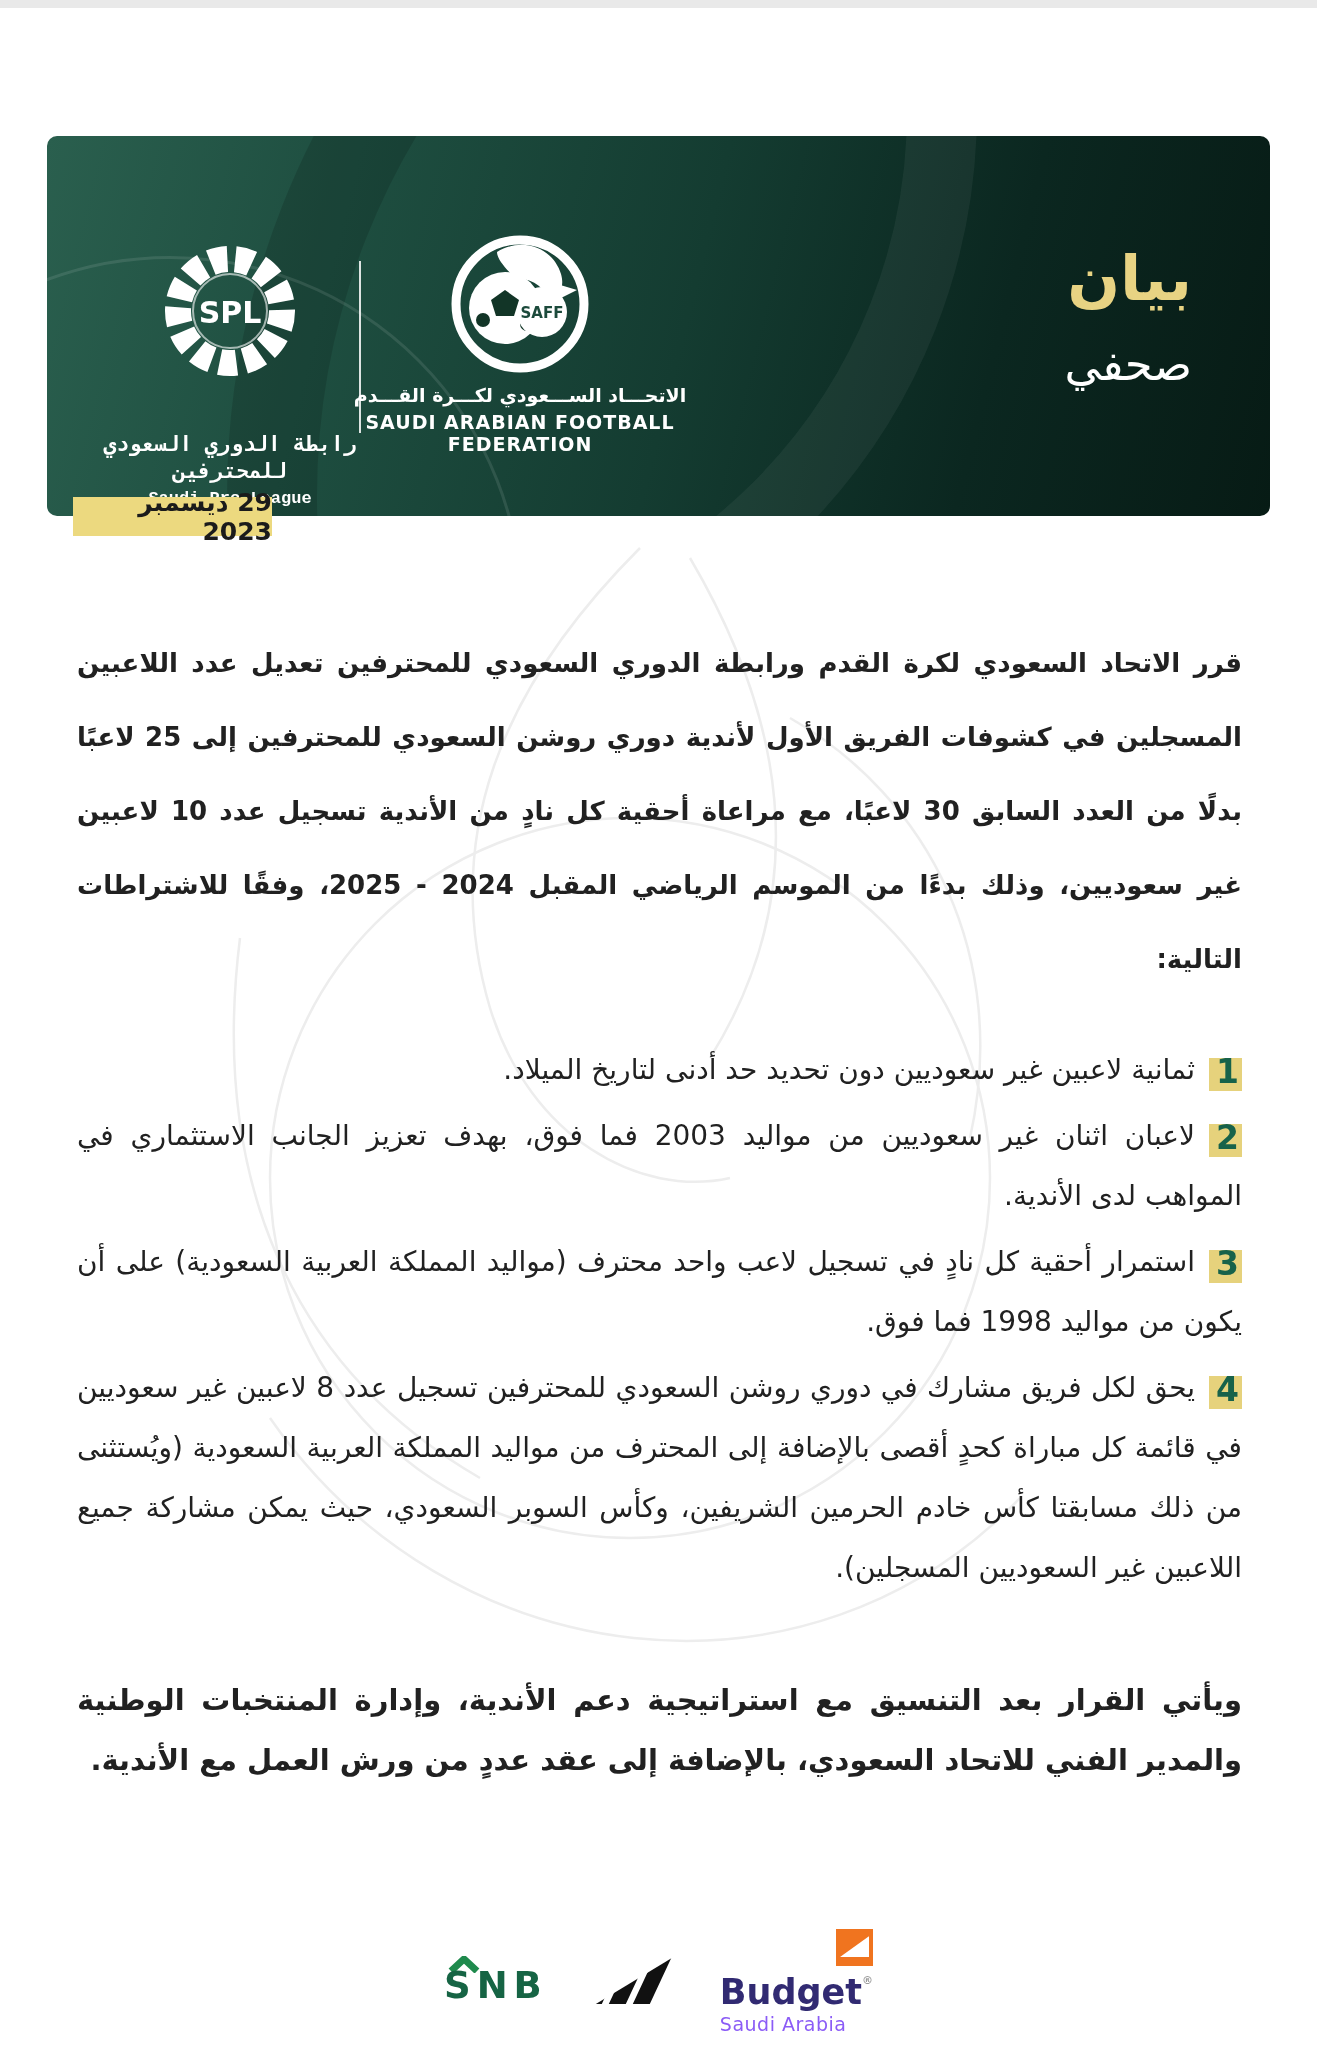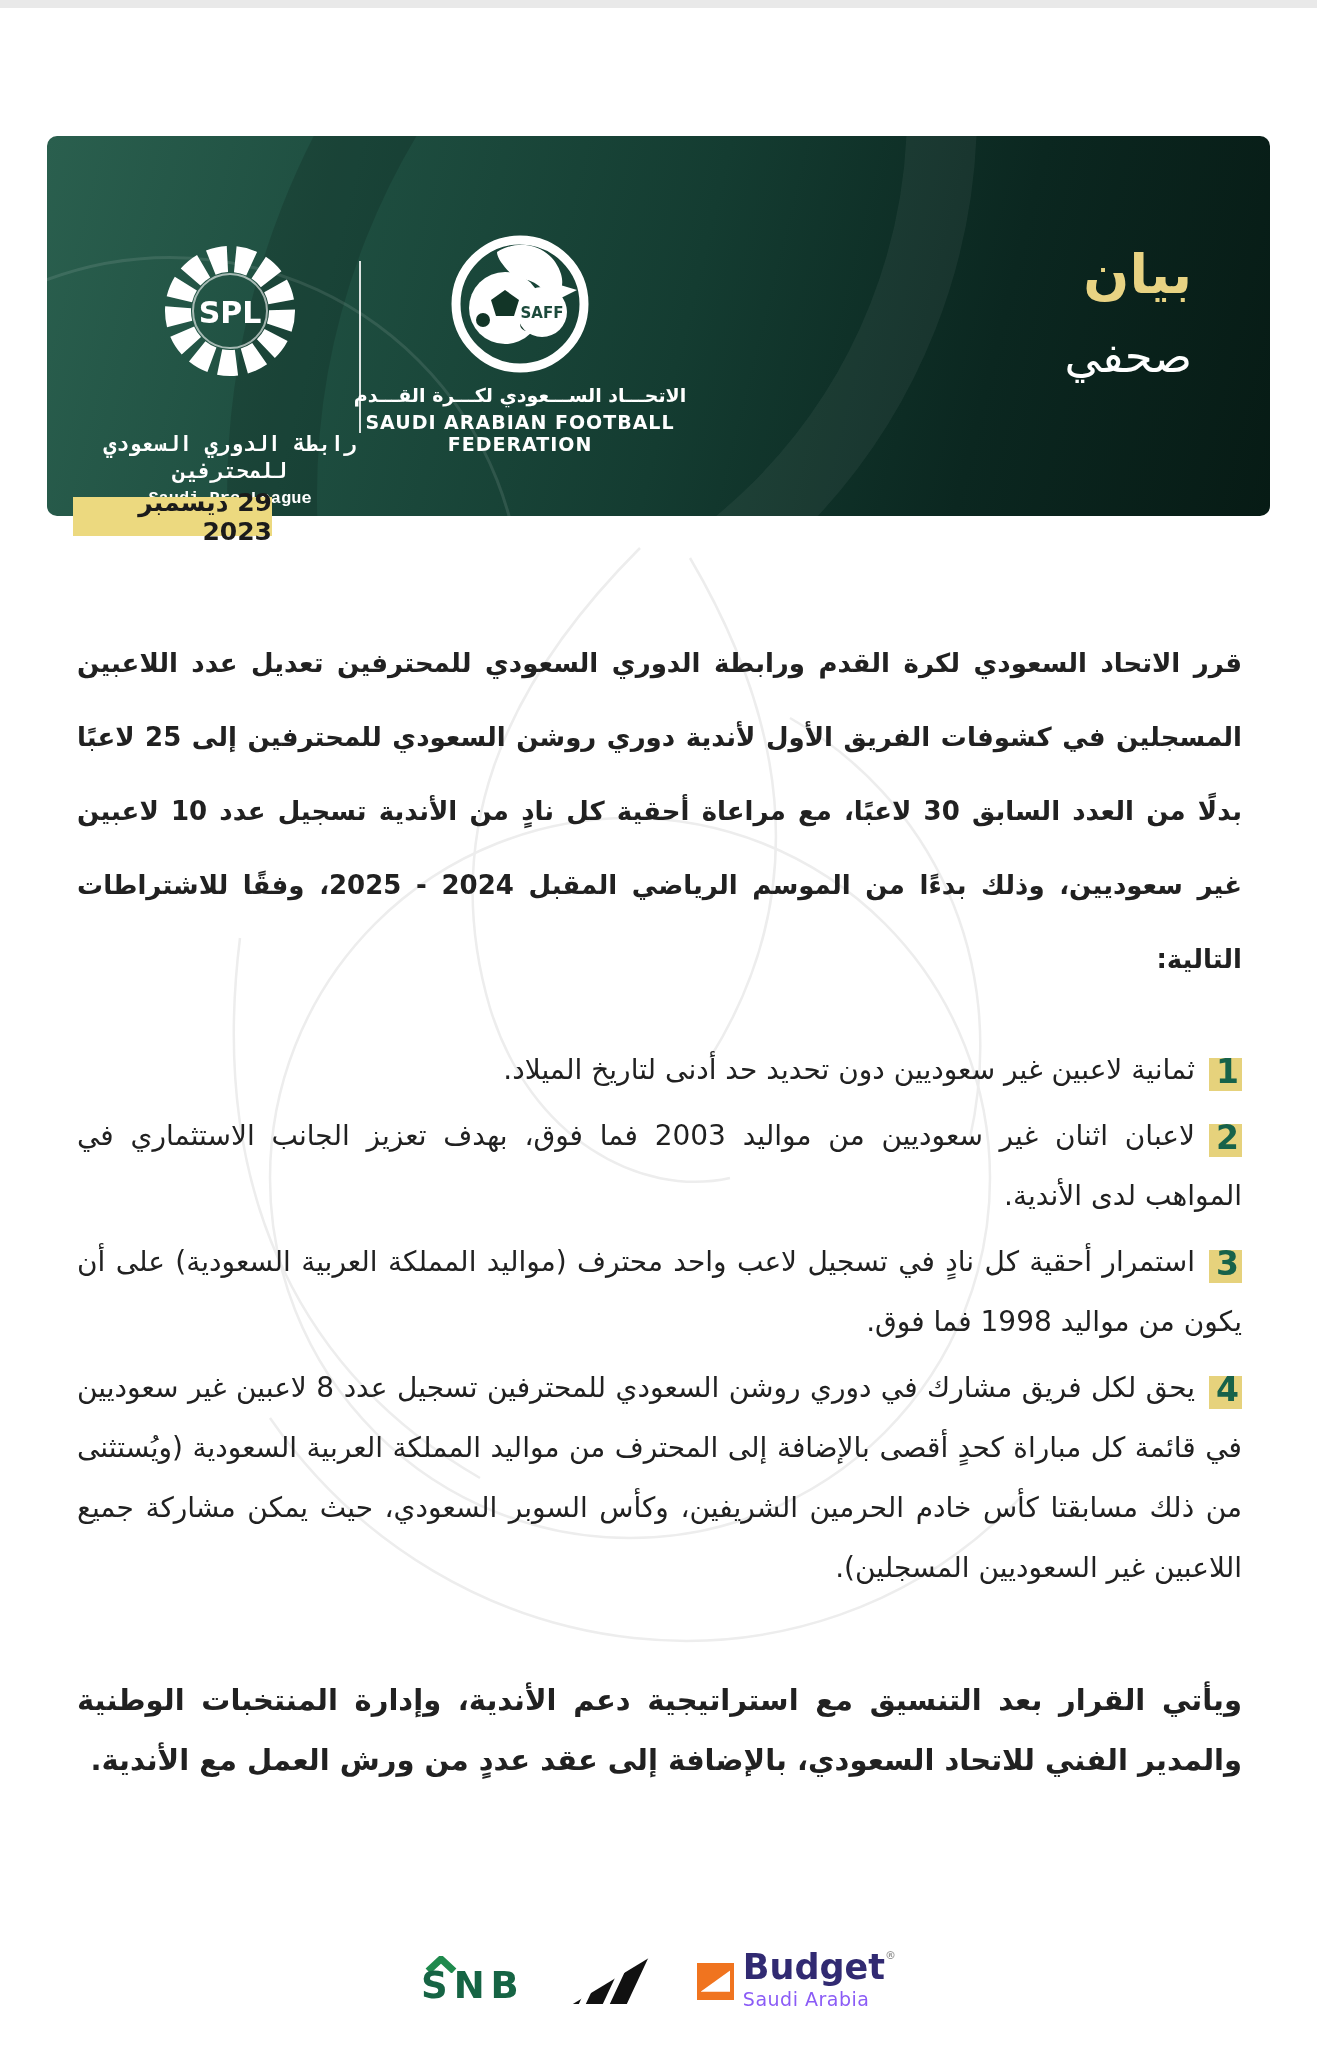--- a/index.html
+++ b/index.html
@@ -34,21 +34,21 @@
   .spl-title-en{font-size:17px;font-weight:bold;margin-top:2px;direction:ltr;}
 
   .logos-divider{position:absolute;left:312px;top:125px;width:2px;height:172px;background:rgba(255,255,255,0.85);}
 
   .saff-emblem{position:absolute;left:398px;top:96px;width:150px;height:150px;}
   .saff-titles{position:absolute;left:288px;top:248px;width:370px;text-align:center;color:#fff;}
   .saff-title-ar{font-size:19px;font-weight:bold;direction:rtl;}
   .saff-title-en{font-size:19px;font-weight:bold;letter-spacing:1px;margin-top:5px;}
 
   .statement{position:absolute;top:112px;right:78px;text-align:right;direction:rtl;}
-  .statement-title{font-size:54px;font-weight:bold;color:#e8d383;line-height:1;}
+  .statement-title{font-size:62px;font-weight:bold;color:#e8d383;line-height:1;}
   .statement-sub{font-size:45px;font-weight:normal;color:#ffffff;line-height:1;margin-top:32px;}
 
   
   .date-badge{
     position:absolute;left:73px;top:489px;width:199px;height:39px;z-index:3;
     background:#ecd97f;color:#1b1b1b;font-size:25px;font-weight:bold;
     display:flex;align-items:center;justify-content:center;direction:rtl;
   }
 
   
@@ -86,21 +86,21 @@
   .sponsors{
     position:absolute;left:0;top:1936px;width:100%;height:72px;z-index:1;
     display:flex;align-items:center;justify-content:center;gap:48px;
   }
   .snb{display:flex;flex-direction:column;align-items:flex-start;}
   .snb-chevron{margin-bottom:-6px;margin-left:4px;}
   .snb-word{font-size:37px;font-weight:bold;color:#166444;letter-spacing:6px;line-height:1;}
   .adidas{width:76px;height:48px;clip-path:polygon(0 100%,100% 4%,100% 100%);
     display:flex;align-items:flex-end;gap:7px;}
   .adidas i{display:block;width:17px;height:100%;background:#111111;transform:skewX(-25deg);}
-  .budget{display:flex;align-items:center;gap:9px;}
+  .budget{display:flex;align-items:flex-end;gap:9px;flex-direction:column;}
   .budget-mark{width:37px;height:37px;background:#f0741f;position:relative;margin-top:3px;}
   .budget-mark::after{
     content:"";position:absolute;left:10%;top:20%;width:80%;height:58%;
     background:#ffffff;clip-path:polygon(0 100%,100% 0,100% 100%);
   }
   .budget-text{display:flex;flex-direction:column;align-items:flex-start;}
   .budget-word{font-size:35px;font-weight:bold;color:#312a72;line-height:1;}
   .budget-word sup{font-size:11px;color:#9a9a9a;vertical-align:top;}
   .budget-sub{font-size:19px;color:#8b5cf6;margin-top:3px;letter-spacing:0.5px;}
 </style>

